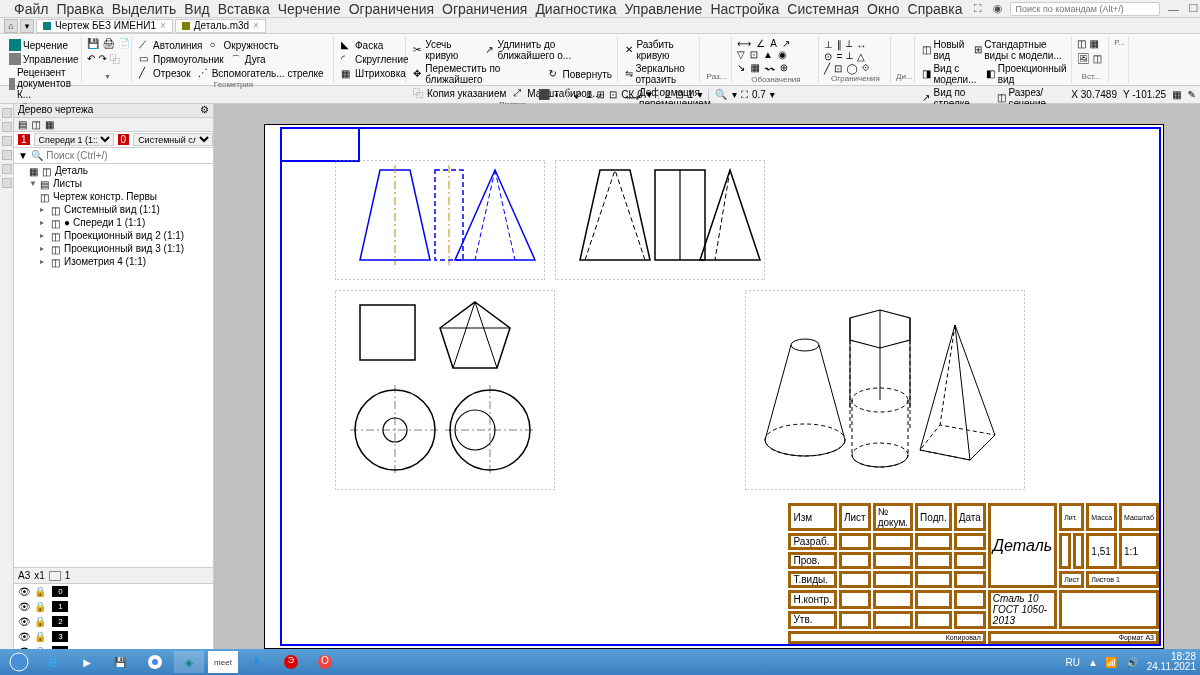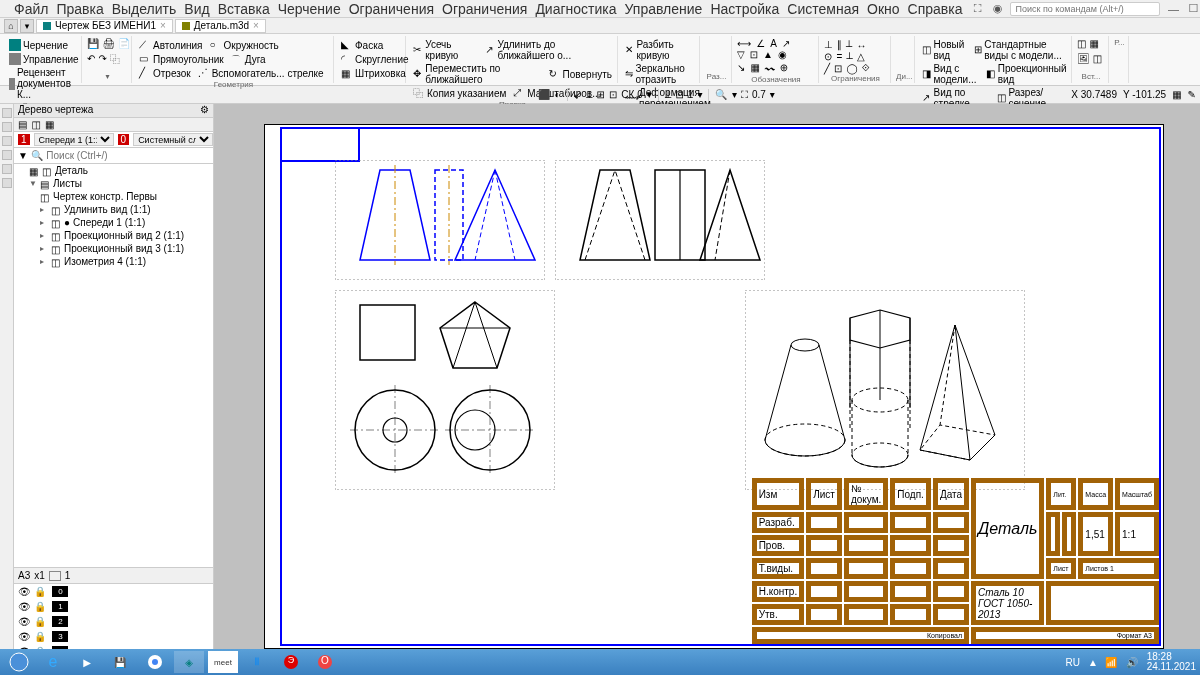--- a/index.html
+++ b/index.html
@@ -46,21 +46,21 @@
 .vlrow .eye{width:10px;}
 .canvas{flex:1;background:#c0c0c0;position:relative;overflow:hidden;}
 .paper{position:absolute;left:50px;top:20px;width:900px;height:525px;background:#fff;border:1px solid #000;}
 .frame{position:absolute;left:15px;top:2px;right:2px;bottom:2px;border:2px solid #00f;}
 .frame2{position:absolute;left:15px;top:2px;width:80px;height:35px;border:2px solid #00f;}
 .draw{position:absolute;}
 .taskbar{position:absolute;bottom:0;left:0;right:0;height:26px;background:linear-gradient(#5aa0d8,#3a80c0);display:flex;align-items:center;padding:0 4px;gap:4px;}
 .taskbar .tbtn{width:30px;height:22px;display:flex;align-items:center;justify-content:center;cursor:pointer;}
 .taskbar .tright{margin-left:auto;display:flex;align-items:center;gap:8px;color:#fff;font-size:9px;}
 .titleblock{position:absolute;right:2px;bottom:2px;width:340px;height:75px;font-size:8px;}
-.titleblock td{border:5px solid #a16207;padding:0 2px;}
+.titleblock td{border:3px solid #a16207;padding:0 2px;}
 svg{display:block;}
 </style>
 </head>
 <body>
 
 <div class="menubar">
   <div class="logo"></div>
   <span>Файл</span>
   <span>Правка</span>
   <span>Выделить</span>
@@ -425,21 +425,21 @@
           <span class="indent"></span>
           <span class="indent"></span>
           <span class="ico">◫</span>
           <span>Чертеж констр. Первы</span>
         </div>
       <div class="treerow">
           <span class="indent"></span>
           <span class="indent"></span>
           <span class="expand">▸</span>
           <span class="ico">◫</span>
-          <span>Удлинить вид (1:1)</span>
+          <span>Системный вид (1:1)</span>
         </div>
       <div class="treerow">
           <span class="indent"></span>
           <span class="indent"></span>
           <span class="expand">▸</span>
           <span class="ico">◫</span>
           <span style="color:#000">● </span>
           <span>Спереди 1 (1:1)</span>
         </div>
       <div class="treerow">
@@ -675,18 +675,18 @@
       <span style="background:#d00;color:#fff;border-radius:50%;width:14px;height:14px;display:inline-block;text-align:center;font-size:9px">Э</span>
     </div>
   <div class="tbtn">
       <span style="background:#e44;color:#fff;border-radius:50%;width:14px;height:14px;display:inline-block;text-align:center">O</span>
     </div>
   <div class="tright">
     <span>RU</span>
     <span>▲</span>
     <span>📶</span>
     <span>🔊</span>
-    <div style="text-align:left;line-height:10px">
+    <div style="text-align:right;line-height:10px">
       <div>18:28</div>
       <div>24.11.2021</div>
     </div>
   </div>
 </div>
 
 </body></html>

